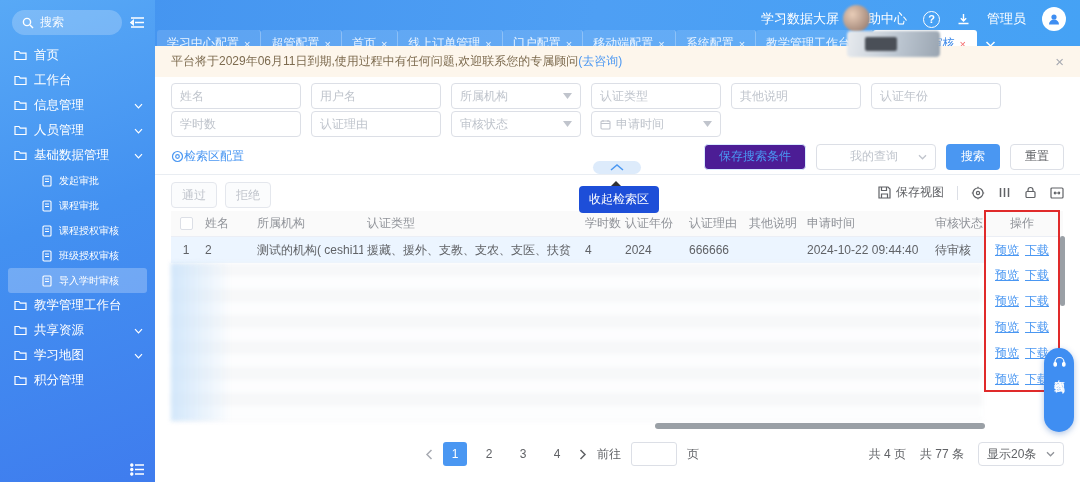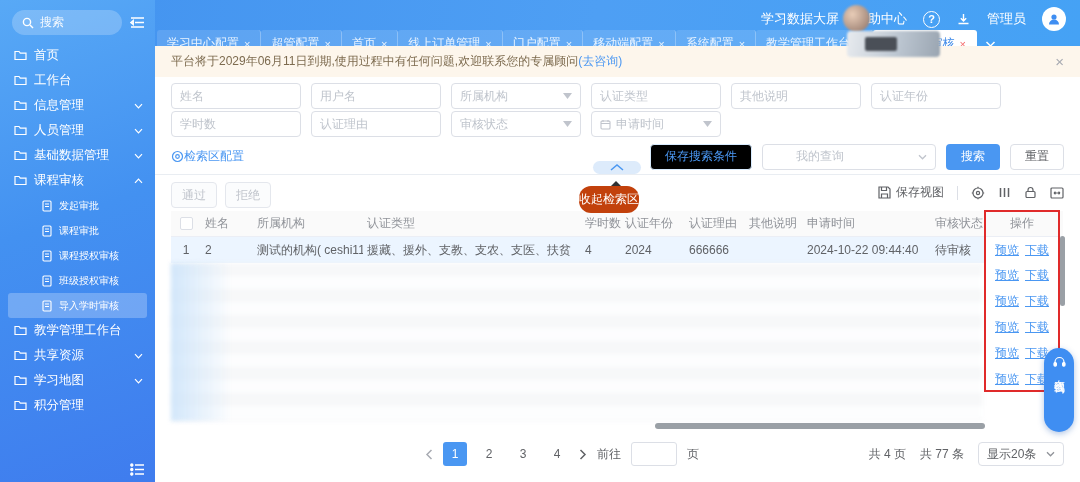--- a/index.html
+++ b/index.html
@@ -51,31 +51,31 @@
   .inp, .sel { width:130px; height:26px; border:1px solid #dcdfe6; border-radius:4px; background:#fff;
     font-size:12px; color:#606266; padding:0 8px; display:flex; align-items:center; }
   input.inp::placeholder { color:#bfc4cc; }
   .sel { justify-content:space-between; color:#bfc4cc; cursor:pointer; }
   .sel .lbl { display:flex; align-items:center; gap:5px; }
 
   .config-row { position:absolute; left:16px; right:16px; top:97px; height:27px; display:flex; align-items:center; }
   .cfg-link { color:#4a97f2; display:flex; align-items:center; cursor:pointer; }
   .right-ops { margin-left:auto; display:flex; align-items:center; gap:10px; }
   .btn { height:26px; padding:0 14px; border-radius:4px; font-size:12px; display:flex; align-items:center; cursor:pointer; border:1px solid transparent; }
-  .btn-soft { background:#000000; border-color:#d9ecff; color:#4a97f2; }
+  .btn-soft { background:#4c1d95; border-color:#d9ecff; color:#4a97f2; }
   .btn-primary { background:#4a97f2; color:#fff; }
   .btn-plain { background:#fff; border-color:#dcdfe6; color:#606266; }
   .btn-disabled { background:#fbfcfd; border-color:#e4e7ed; color:#c0c4cc; cursor:not-allowed; padding:0 10px; }
-  .my-query { width:174px;padding-left:33px; }
+  .my-query { width:120px;padding-left:33px; }
 
   .divider { position:absolute; left:0; right:0; top:128px; border-top:1px solid #e9edf2; }
   .collapse-handle { position:absolute; left:438px; top:115px; width:48px; height:13px; background:#ddebfb;
     border-radius:7px; display:flex; align-items:center; justify-content:center; cursor:pointer; z-index:8; }
-  .tooltip { position:absolute; left:424px; top:140px; background:#c2410c; color:#fff; font-size:12px;
-    padding:5px 0; border-radius:12px; z-index:9; white-space:nowrap; }
+  .tooltip { position:absolute; left:424px; top:140px; background:#1d4ed8; color:#fff; font-size:12px;
+    padding:5px 10px; border-radius:4px; z-index:9; white-space:nowrap; }
   .tooltip::before { content:""; position:absolute; top:-5px; left:32px; border:5px solid transparent; border-bottom-color:#303133; border-top:none; }
 
   .toolbar { position:absolute; left:16px; top:136px; display:flex; gap:8px; }
   .view-ops { position:absolute; right:16px; top:138px; display:flex; align-items:center; gap:13px; color:#606266; }
   .view-ops .save-view { display:flex; align-items:center; gap:5px; cursor:pointer; }
   .vdiv { width:1px; height:14px; background:#dcdfe6; }
   .icon-btn { cursor:pointer; display:flex; align-items:center; }
 
   
   .thead, .trow { position:absolute; left:16px; display:flex; align-items:center; }
@@ -235,29 +235,20 @@
             <path d="M1 1.2 4.5 4.8 8 1.2"></path>
           </svg>
       </div>
       <div class="m-item">
         <svg width="13" height="11" viewBox="0 0 13 11" fill="none" stroke="#fff" stroke-width="1.2">
             <path d="M1 1.5h4l1.3 1.7H12v6.3H1z"></path>
           </svg>
         <span class="grow">基础数据管理</span>
         <svg width="9" height="6" viewBox="0 0 9 6" fill="none" stroke="#fff" stroke-width="1.2">
             <path d="M1 1.2 4.5 4.8 8 1.2"></path>
-          </svg>
-      </div>
-      <div class="m-item">
-        <svg width="13" height="11" viewBox="0 0 13 11" fill="none" stroke="#fff" stroke-width="1.2">
-            <path d="M1 1.5h4l1.3 1.7H12v6.3H1z"></path>
-          </svg>
-        <span class="grow">课程审核</span>
-        <svg width="9" height="6" viewBox="0 0 9 6" fill="none" stroke="#fff" stroke-width="1.2">
-            <path d="M1 4.8 4.5 1.2 8 4.8"></path>
           </svg>
       </div>
       <div class="s-item">
         <svg width="10" height="12" viewBox="0 0 10 12" fill="none" stroke="#fff" stroke-width="1.1">
             <rect x="1" y="1" width="8" height="10" rx="1"></rect>
             <path d="M3 4h4M3 6.5h4"></path>
           </svg>
         <span>发起审批</span>
       </div>
       <div class="s-item">

